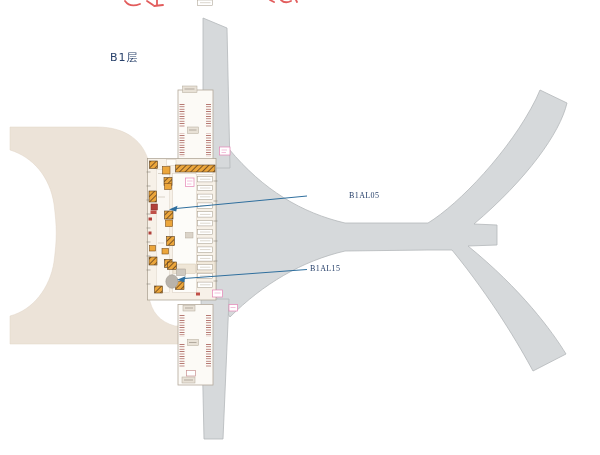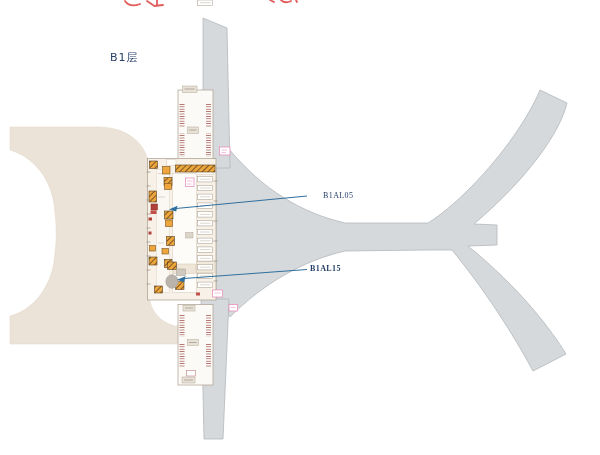--- a/index.html
+++ b/index.html
@@ -3,22 +3,22 @@
 <meta charset="utf-8">
 <style>
   html,body{margin:0;padding:0;background:#fff;}
   .stage{position:relative;width:600px;height:455px;background:#fff;overflow:hidden;
          font-family:"Liberation Serif", serif;}
   .stage svg{position:absolute;left:0;top:0;}
   .floor-label{position:absolute;left:110px;top:50px;font-size:11px;color:var(--label-navy,#27406a);
                letter-spacing:1px;font-family:"DejaVu Sans", sans-serif;}
   .callout-label{position:absolute;font-size:8px;color:var(--label-navy,#27406a);
                  letter-spacing:.4px;font-family:"Liberation Serif", serif;}
-  .cl1{left:300px;top:191px;padding-left:23px;}
-  .cl2{left:310px;top:264px;font-weight:bold;}
+  .cl1{left:326px;top:191px;padding-left:23px;}
+  .cl2{left:310px;top:264px;}
   
   .landside{fill:var(--landside-fill,#ece3d8);stroke:#e0d5c7;stroke-width:.5;}
   .air{fill:var(--airside-fill,#d6d9db);stroke:var(--airside-border,#b4b8ba);stroke-width:.8;stroke-linejoin:round;}
   .core{fill:var(--core-fill,#f7f1e8);stroke:var(--core-border,#a79d8e);stroke-width:.7;}
   .bld{fill:#fcfaf6;stroke:#b3a99b;stroke-width:.8;}
   .room{fill:#fdfcf9;stroke:#d9cfc0;stroke-width:.55;}
   .room2{fill:#fbf8f3;stroke:#ded4c5;stroke-width:.5;}
   .hb{fill:url(#eh);stroke:#5d4020;stroke-width:.6;}
   .os{fill:var(--escalator-orange,#eca63b);stroke:#7c4f1d;stroke-width:.6;}
   .car{fill:#ffffff;stroke:#a99f8f;stroke-width:.55;}

